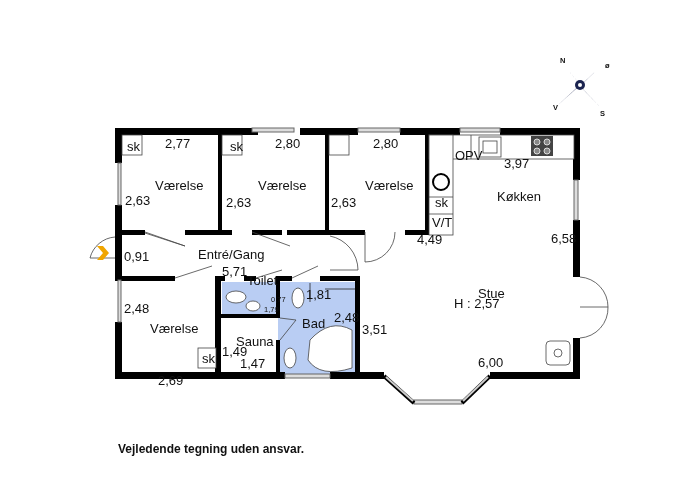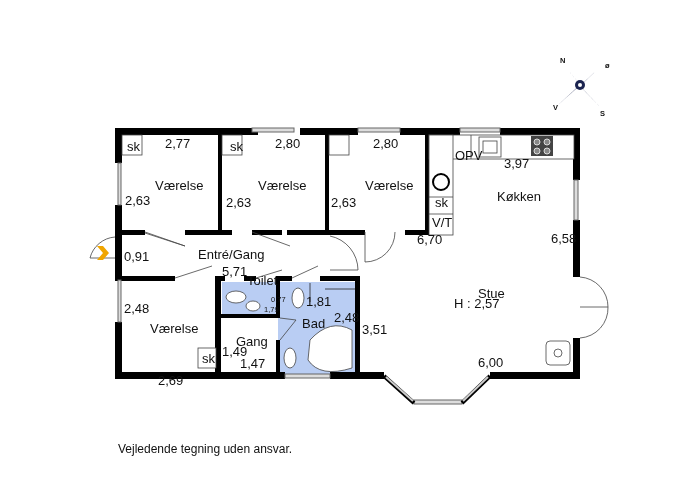--- a/index.html
+++ b/index.html
@@ -1,20 +1,20 @@
 <!DOCTYPE html>
 <html><head>
 <meta charset="utf-8">
 <style>
   html,body{margin:0;padding:0;background:#fff;}
   body{width:700px;height:500px;position:relative;overflow:hidden;font-family:"Liberation Sans",sans-serif;color:#111;}
   svg{position:absolute;left:0;top:0;}
   .lbl{position:absolute;font-size:13px;line-height:11px;white-space:nowrap;}
   .sm{font-size:7.5px;line-height:8px;}
-  .caption{position:absolute;left:118px;top:442px;font-size:12px;}
+  .caption{position:absolute;left:118px;top:442px;font-size:12px;font-weight:bold;}
 </style>
 </head>
 <body>
 
 <svg width="700" height="500" viewBox="0 0 700 500">
 
   <rect x="222" y="282" width="66" height="34" fill="#b9cdf3"></rect>
   <rect x="278" y="282" width="78" height="92" fill="#b9cdf3"></rect>
   <rect x="278" y="282" width="12" height="92" fill="#b9cdf3"></rect>
 
@@ -149,41 +149,41 @@
 
 <div class="lbl" style="left:373px;top:138px">2,80</div>
 <div class="lbl" style="left:365px;top:180px">Værelse</div>
 <div class="lbl" style="left:331px;top:197px">2,63</div>
 
 <div class="lbl" style="left:455px;top:150px">OPV</div>
 <div class="lbl" style="left:435px;top:197px">sk</div>
 <div class="lbl" style="left:432px;top:217px">V/T</div>
 <div class="lbl" style="left:504px;top:158px">3,97</div>
 <div class="lbl" style="left:497px;top:191px">Køkken</div>
-<div class="lbl" style="left:417px;top:234px">6,70</div>
+<div class="lbl" style="left:417px;top:234px">4,49</div>
 <div class="lbl" style="left:551px;top:233px">6,58</div>
 
 <div class="lbl" style="left:198px;top:249px">Entré/Gang</div>
 <div class="lbl" style="left:124px;top:251px">0,91</div>
 <div class="lbl" style="left:222px;top:266px">5,71</div>
 
 <div class="lbl" style="left:124px;top:303px">2,48</div>
 <div class="lbl" style="left:150px;top:323px">Værelse</div>
 <div class="lbl" style="left:158px;top:375px">2,69</div>
 <div class="lbl" style="left:202px;top:353px">sk</div>
 
 <div class="lbl" style="left:247px;top:275px">Toilet</div>
 <div class="lbl sm" style="left:271px;top:296px">0,77</div>
 <div class="lbl sm" style="left:264px;top:306px">1,79</div>
 
-<div class="lbl" style="left:236px;top:336px">Gang</div>
+<div class="lbl" style="left:236px;top:336px">Sauna</div>
 <div class="lbl" style="left:222px;top:346px">1,49</div>
 <div class="lbl" style="left:240px;top:358px">1,47</div>
 
-<div class="lbl" style="left:306px;top:296px">1,81</div>
+<div class="lbl" style="left:306px;top:289px">1,81</div>
 <div class="lbl" style="left:334px;top:312px">2,48</div>
 <div class="lbl" style="left:302px;top:318px">Bad</div>
 
 <div class="lbl" style="left:478px;top:288px">Stue</div>
 <div class="lbl" style="left:454px;top:298px">H : 2,57</div>
 <div class="lbl" style="left:362px;top:324px">3,51</div>
 <div class="lbl" style="left:478px;top:357px">6,00</div>
 
 <div class="lbl sm" style="left:560px;top:57px;font-weight:bold">N</div>
 <div class="lbl sm" style="left:605px;top:62px;font-weight:bold">ø</div>

